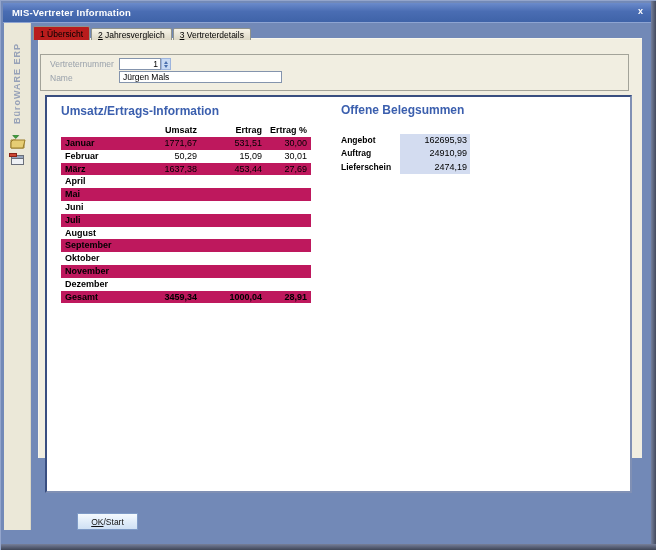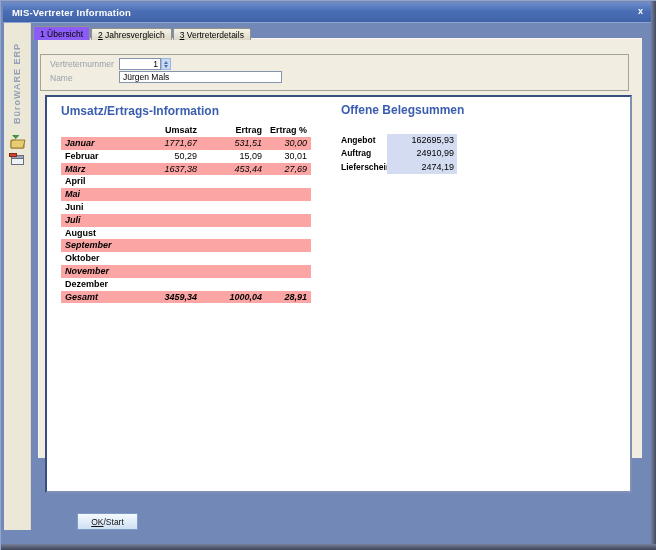--- a/index.html
+++ b/index.html
@@ -23,21 +23,21 @@
           font-size:9px;font-weight:bold;color:#97a2b8;letter-spacing:1px;white-space:nowrap;}
   .side-icons{position:absolute;top:112px;left:0;width:100%;
           display:flex;flex-direction:column;align-items:center;gap:3px;}
   .side-icons .icon{width:17px;height:14px;cursor:pointer;}
   .panel{position:absolute;left:37px;top:37px;width:604px;height:420px;background:#f1eee1;
           border-top:1px solid #f8f6ec;border-left:1px solid #f8f6ec;box-sizing:border-box;}
   .tabs{position:absolute;left:32px;top:25px;height:14px;display:flex;align-items:flex-end;z-index:5;}
   .tab{font-size:8.5px;height:12px;box-sizing:border-box;padding:1px 6px 0 6px;margin-right:1px;
           background:linear-gradient(180deg,#f6f3e7,#ddd8c6);
           border:1px solid #8f938c;border-bottom:none;border-radius:2px 2px 0 0;cursor:pointer;white-space:nowrap;}
-  .tab.active{background:#8b5cf6;height:14px;padding-top:2px;position:relative;z-index:6;}
+  .tab.active{background:#b91c1c;height:14px;padding-top:2px;position:relative;z-index:6;}
   .ul{text-decoration:underline;}
   .formbox{position:absolute;left:1px;top:15px;width:589px;height:37px;
           border:1px solid #a3a399;box-sizing:border-box;}
   .frow{position:absolute;left:9px;display:flex;align-items:center;}
   .frow.r1{top:3px;} .frow.r2{top:16px;align-items:flex-end;}
   .flabel{width:69px;font-size:8.5px;color:#99a1ab;}
   .ninput{width:42px;height:12px;box-sizing:border-box;border:1px solid #8494ad;background:#fff;
           font-size:8.5px;text-align:right;padding:0 2px;}
   .tinput{width:163px;height:12px;box-sizing:border-box;border:1px solid #8494ad;background:#fff;
           font-size:8.5px;text-align:left;padding:0 3px;}
@@ -49,25 +49,25 @@
   .main{position:absolute;left:6px;top:56px;width:587px;height:398px;background:#fff;box-sizing:border-box;
           border:2px solid;border-color:#394e80 #8090b4 #8090b4 #394e80;}
   .sec-title{font-size:12px;font-weight:bold;color:#3b5fae;white-space:nowrap;}
   .umsatz{position:absolute;left:14px;top:7px;width:250px;}
   .umsatz .sec-title{margin-bottom:6px;}
   .thead,.trow{display:grid;grid-template-columns:70px 66px 65px 45px;box-sizing:border-box;padding-right:4px;}
   .thead{height:13px;line-height:13px;font-size:9px;font-weight:bold;}
   .trow{height:12.8px;line-height:12.8px;font-size:9px;}
   .c.n{text-align:right;}
   .c.m{padding-left:4px;text-align:left;font-weight:bold;white-space:nowrap;}
-  .trow.stripe{background:#fca5a5;font-style:italic;}
+  .trow.stripe{background:#be185d;}
   .trow.total .c{font-weight:bold;}
   .beleg{position:absolute;left:294px;top:6px;width:120px;}
   .brows{margin-top:17px;}
-  .brow{display:grid;grid-template-columns:46px 70px;height:13.4px;line-height:13.4px;font-size:8.5px;}
+  .brow{display:grid;grid-template-columns:46px 70px;height:13.4px;line-height:13.4px;font-size:8.5px;gap:13px;}
   .brow .bl{font-weight:bold;white-space:nowrap;}
   .brow .bv{background:#d3dcf0;text-align:right;padding-right:3px;box-sizing:border-box;font-size:9px;}
   .ok{position:absolute;left:38px;top:474px;width:61px;height:17px;font-size:8.5px;color:#111;
           background:linear-gradient(180deg,#f5fafe 0%,#e3eefa 45%,#cfe0f4 100%);
           border:1px solid #7e9ac6;border-radius:0;padding:0;cursor:pointer;}
 </style>
 </head>
 <body>
 
 <div class="window">

